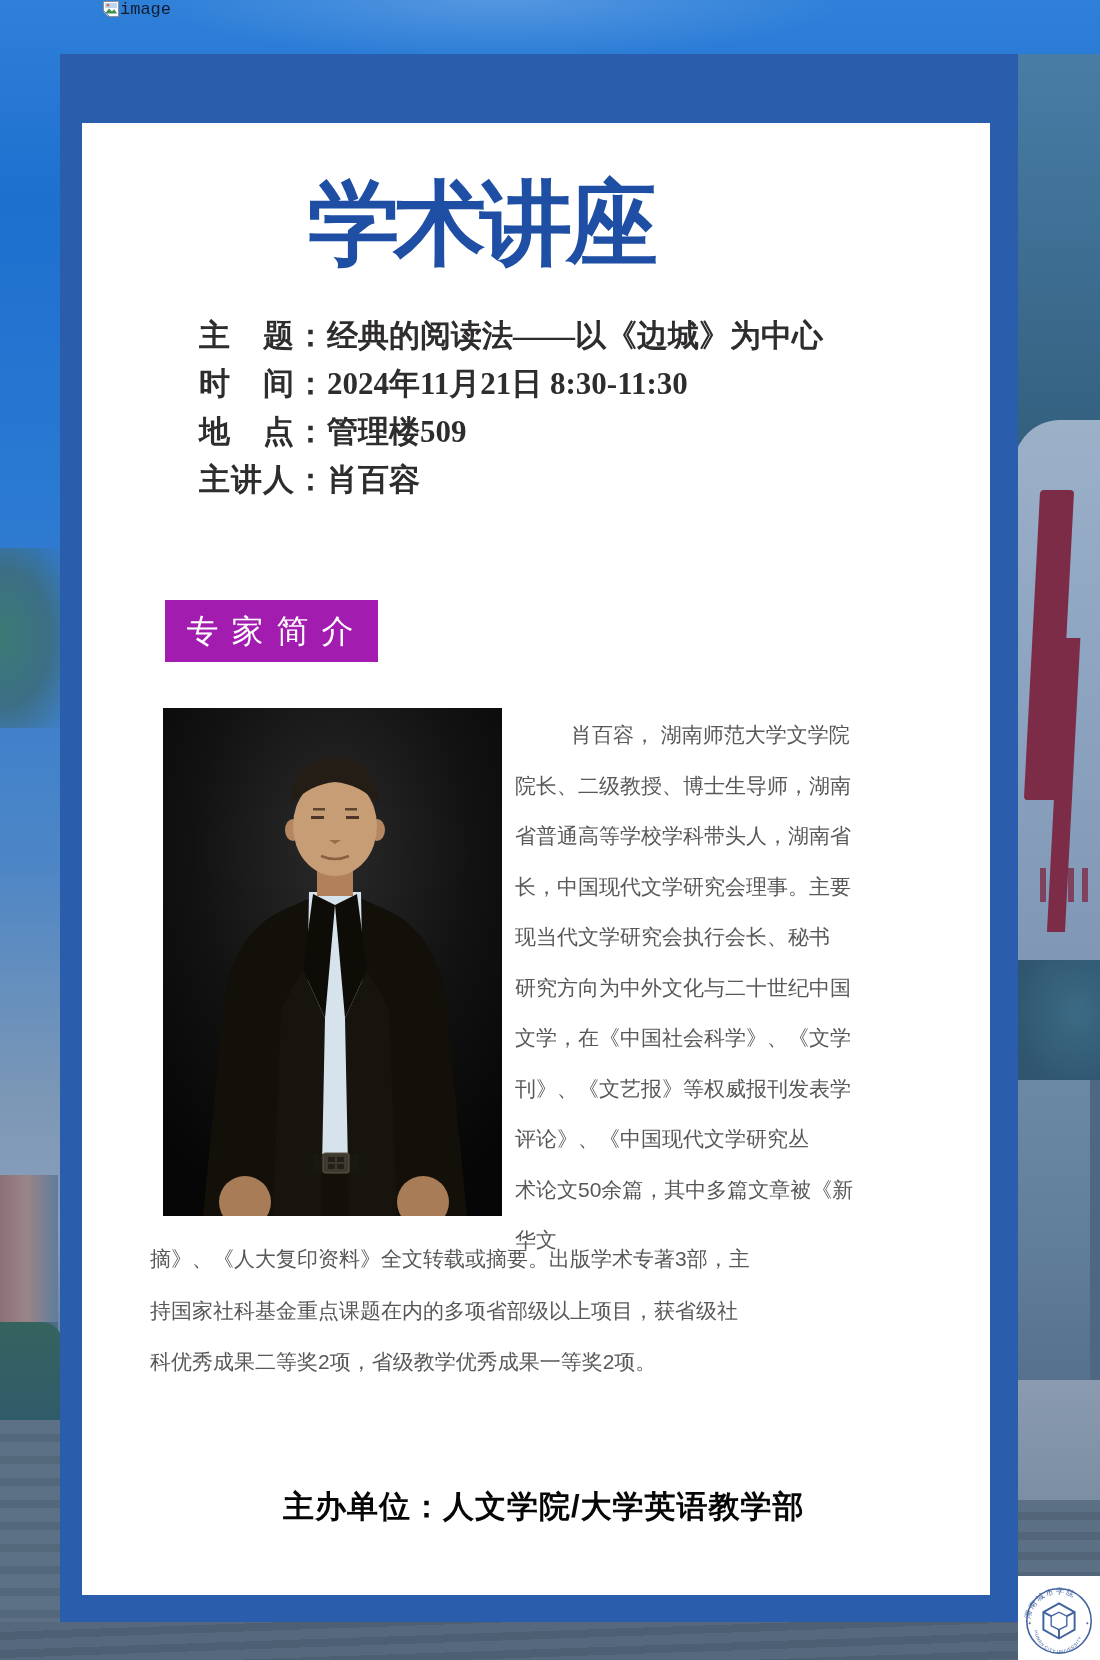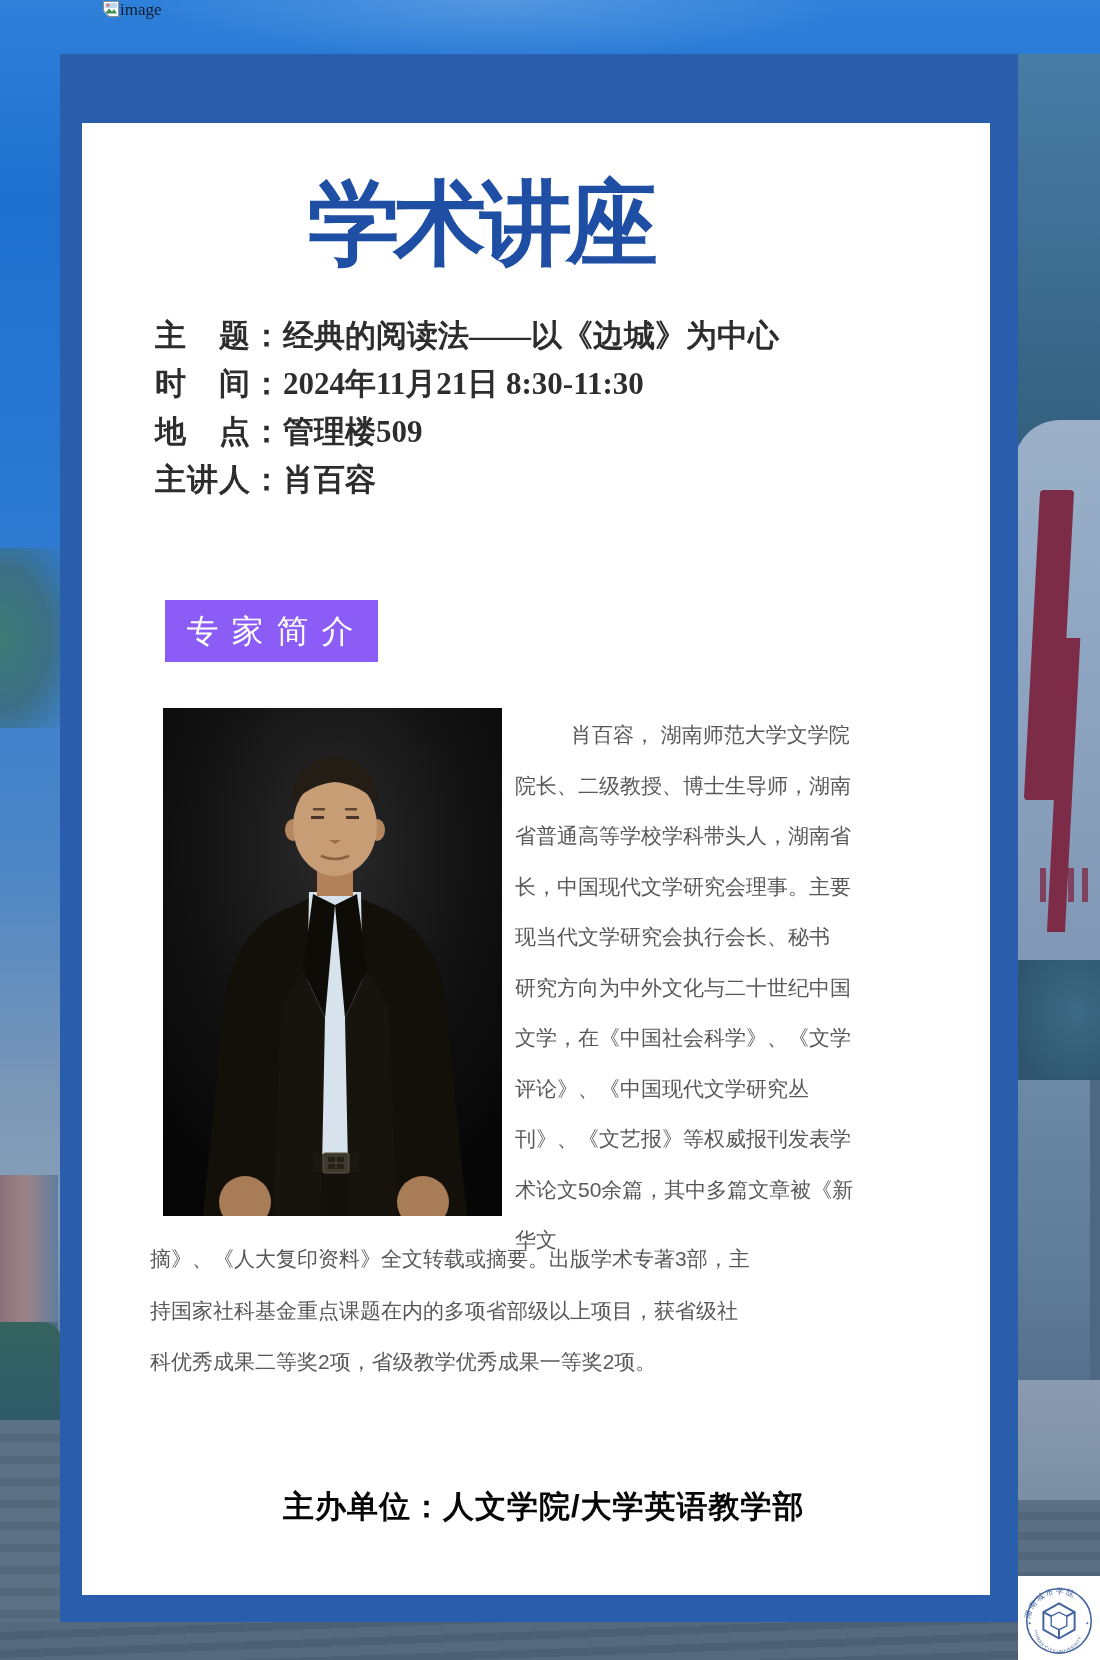--- a/index.html
+++ b/index.html
@@ -41,34 +41,34 @@
     background:linear-gradient(180deg,#6b88a5 0%,#607d9a 55%,#55708c 100%);
     box-shadow:inset -10px 0 0 #4e6883;}
   .bg-right-path{position:absolute;left:1014px;top:1380px;width:90px;height:130px;
     background:linear-gradient(180deg,#8a9bb0,#7a8da3);}
   .bg-right-water{position:absolute;left:1014px;top:1500px;width:90px;height:160px;
     background:repeating-linear-gradient(180deg,#5c7085 0 12px,#526579 12px 20px);}
   .bg-bottom-water{position:absolute;left:0;top:1622px;width:1100px;height:38px;
     background:repeating-linear-gradient(178deg,#55687e 0 10px,#4c5f73 10px 18px);}
   
   .broken-img{position:absolute;left:103px;top:1px;z-index:5;display:flex;align-items:flex-start;}
-  .broken-img span{font-family:Liberation Serif, serif;font-size:17px;color:#101c2e;line-height:17px;}
+  .broken-img span{font-family:Liberation Mono, monospace;font-size:17px;color:#101c2e;line-height:17px;}
   
   .frame{position:absolute;left:60px;top:54px;width:958px;height:1568px;background:#2a5dac;z-index:1;}
   .card{position:absolute;left:82px;top:123px;width:908px;height:1472px;background:#ffffff;z-index:2;}
   
   .title{position:absolute;left:308px;top:148px;z-index:3;
     font-size:92px;font-weight:900;color:#1e4fa4;letter-spacing:-6px;line-height:1.2;
     font-family:"Liberation Sans", sans-serif;margin-top:20px;}
   .details{position:absolute;left:155px;top:312px;z-index:3;
     font-family:"Liberation Serif", serif;color:#2e2c2c;}
   .detail-row{height:48px;line-height:48px;font-size:31px;font-weight:700;white-space:nowrap;}
-  .detail-label{letter-spacing:1px;}
+  .detail-label{letter-spacing:1px;margin-left:44px;}
   .badge{position:absolute;left:165px;top:600px;width:213px;height:62px;z-index:3;
-    background:#8b5cf6;color:#ffffff;font-size:32px;letter-spacing:13px;
+    background:#a21caf;color:#ffffff;font-size:32px;letter-spacing:13px;
     text-align:center;line-height:62px;padding-left:10px;box-sizing:border-box;white-space:nowrap;}
   .photo{position:absolute;left:163px;top:708px;width:339px;height:508px;z-index:3;background:#0b0b0b;}
   .bio-right{position:absolute;left:515px;top:710px;width:440px;z-index:3;}
   .bio-line{height:50.5px;line-height:50.5px;font-size:21px;color:#585858;white-space:nowrap;}
   .bio-right .bio-line:first-child{padding-left:56px;}
   .bio-below{position:absolute;left:150px;top:1233px;width:810px;z-index:4;}
   .bio-below .bio-line{height:51.7px;line-height:51.7px;}
   .organizer{position:absolute;left:283px;top:1483px;z-index:3;
     font-size:31px;font-weight:700;color:#060606;letter-spacing:1px;line-height:48px;white-space:nowrap;}
   
@@ -174,22 +174,22 @@
 </div>
 
 <div class="bio-right">
   <div class="bio-line">肖百容， 湖南师范大学文学院</div>
   <div class="bio-line">院长、二级教授、博士生导师，湖南</div>
   <div class="bio-line">省普通高等学校学科带头人，湖南省</div>
   <div class="bio-line">长，中国现代文学研究会理事。主要</div>
   <div class="bio-line">现当代文学研究会执行会长、秘书</div>
   <div class="bio-line">研究方向为中外文化与二十世纪中国</div>
   <div class="bio-line">文学，在《中国社会科学》、《文学</div>
+  <div class="bio-line">刊》、《文艺报》等权威报刊发表学</div>
   <div class="bio-line">评论》、《中国现代文学研究丛</div>
-  <div class="bio-line">刊》、《文艺报》等权威报刊发表学</div>
   <div class="bio-line">术论文50余篇，其中多篇文章被《新</div>
   <div class="bio-line">华文</div>
 </div>
 
 <div class="bio-below">
   <div class="bio-line">摘》、《人大复印资料》全文转载或摘要。出版学术专著3部，主</div>
   <div class="bio-line">持国家社科基金重点课题在内的多项省部级以上项目，获省级社</div>
   <div class="bio-line">科优秀成果二等奖2项，省级教学优秀成果一等奖2项。</div>
 </div>
 

